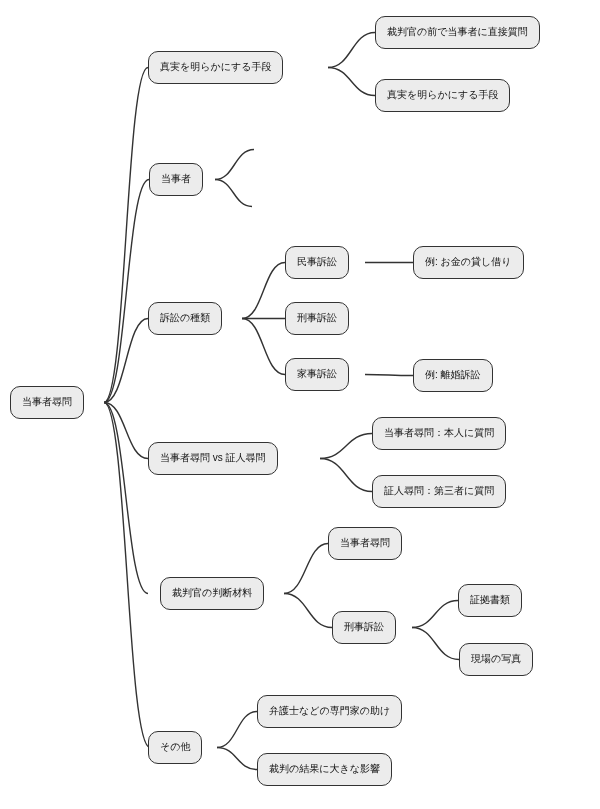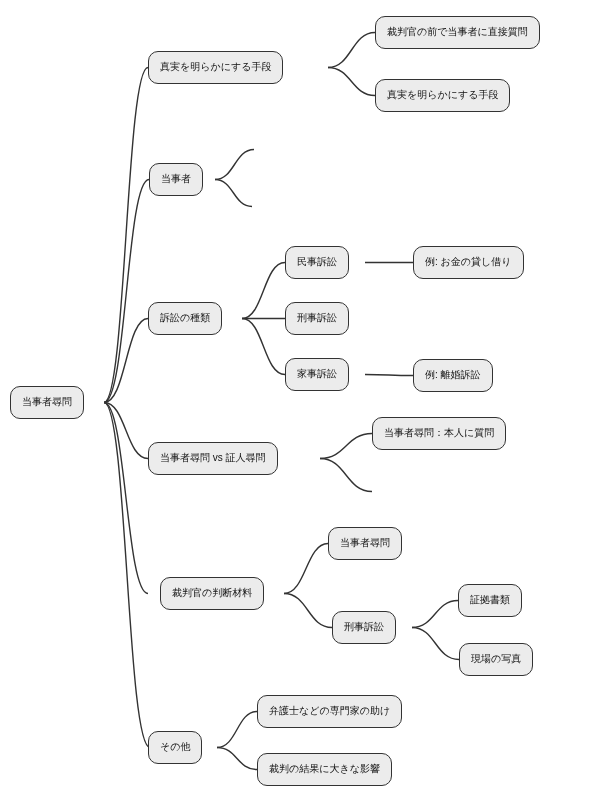--- a/index.html
+++ b/index.html
@@ -85,20 +85,21 @@
 
   <div class="node" style="left:148px; top:302px">訴訟の種類</div>
   <div class="node" style="left:285px; top:246px">民事訴訟</div>
   <div class="node" style="left:413px; top:246px">例: お金の貸し借り</div>
   <div class="node" style="left:285px; top:302px">刑事訴訟</div>
   <div class="node" style="left:285px; top:358px">家事訴訟</div>
   <div class="node" style="left:413px; top:359px">例: 離婚訴訟</div>
 
   <div class="node" style="left:148px; top:442px">当事者尋問 vs 証人尋問</div>
   <div class="node" style="left:372px; top:417px">当事者尋問：本人に質問</div>
+  <div class="node" style="left:372px; top:475px">証人尋問：第三者に質問</div>
 
   <div class="node" style="left:160px; top:577px">裁判官の判断材料</div>
   <div class="node" style="left:328px; top:527px">当事者尋問</div>
   <div class="node" style="left:332px; top:611px">刑事訴訟</div>
   <div class="node" style="left:458px; top:584px">証拠書類</div>
   <div class="node" style="left:459px; top:643px">現場の写真</div>
 
   <div class="node" style="left:148px; top:731px">その他</div>
   <div class="node" style="left:257px; top:695px">弁護士などの専門家の助け</div>
   <div class="node" style="left:257px; top:753px">裁判の結果に大きな影響</div>

